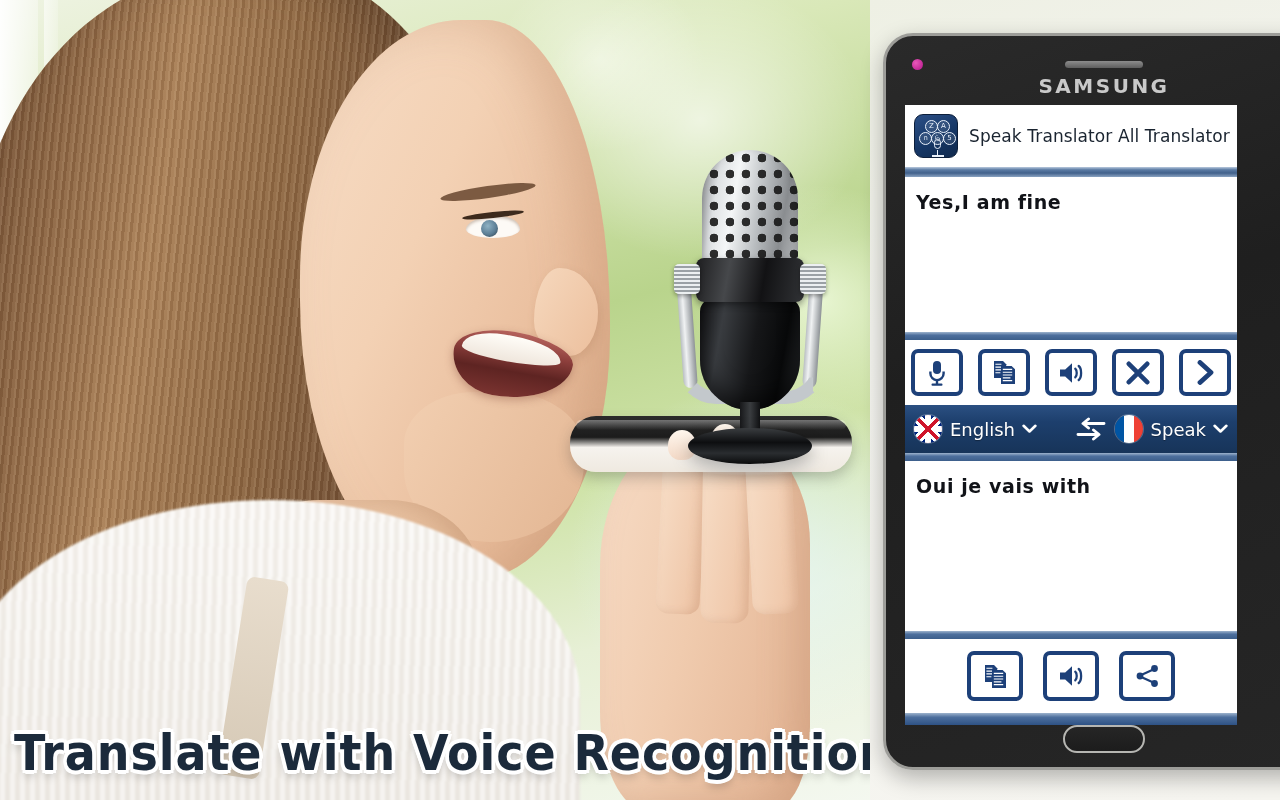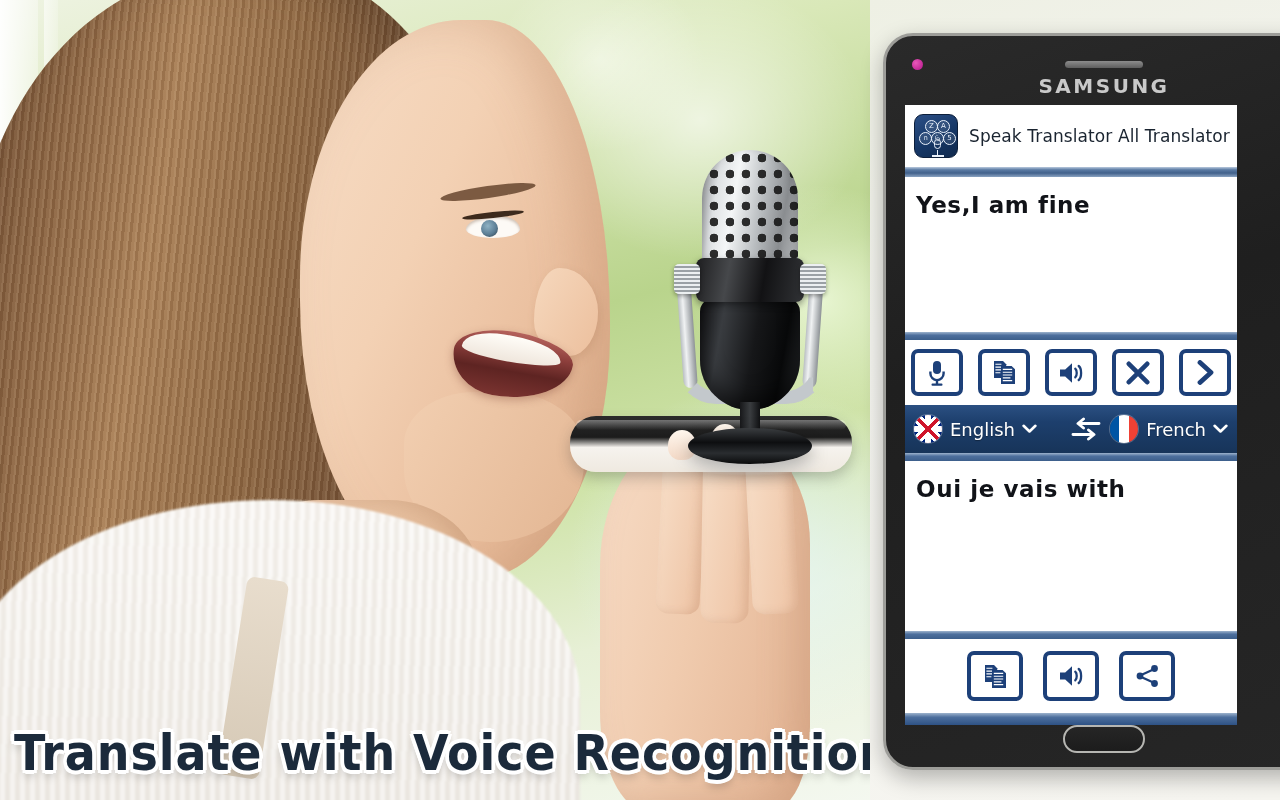--- a/index.html
+++ b/index.html
@@ -417,21 +417,21 @@
   
   .text-panel {
     background: #ffffff;
     padding: 14px 11px 0 11px;
     overflow: hidden;
   }
   #source-panel { flex: 0 0 155px; }
   #target-panel { flex: 0 0 170px; }
   .text-panel .content {
     font-family: "DejaVu Sans", sans-serif;
-    font-size: 23px;
+    font-size: 19px;
     font-weight: 700;
     color: #111318;
     letter-spacing: .6px;
     line-height: 1.25;
   }
 
   
   .btn-row {
     flex: 0 0 auto;
     background: #ffffff;
@@ -651,21 +651,21 @@
           </svg>
         </div>
 
         <svg id="swap-icon" width="30" height="24" viewBox="0 0 30 24">
           <path d="M28 6.5H8.5M12.5 2L7 6.5l5.5 4.5" stroke="#ffffff" stroke-width="2.9" fill="none" stroke-linecap="round" stroke-linejoin="round"></path>
           <path d="M2 17.5h19.5M17.5 13l5.5 4.5-5.5 4.5" stroke="#ffffff" stroke-width="2.9" fill="none" stroke-linecap="round" stroke-linejoin="round"></path>
         </svg>
 
         <div id="lang-right">
           <div class="flag" id="flag-fr"></div>
-          <div class="lang-name">French</div>
+          <div class="lang-name">Speak</div>
           <svg class="chev" width="15" height="10" viewBox="0 0 15 10">
             <path d="M1.6 1.8l5.9 5.7 5.9-5.7" stroke="#ffffff" stroke-width="2.6" fill="none" stroke-linecap="round" stroke-linejoin="round"></path>
           </svg>
         </div>
       </div>
 
       <div class="divider-thin"></div>
 
       <div class="text-panel" id="target-panel">
         <div class="content">Oui je vais with</div>

